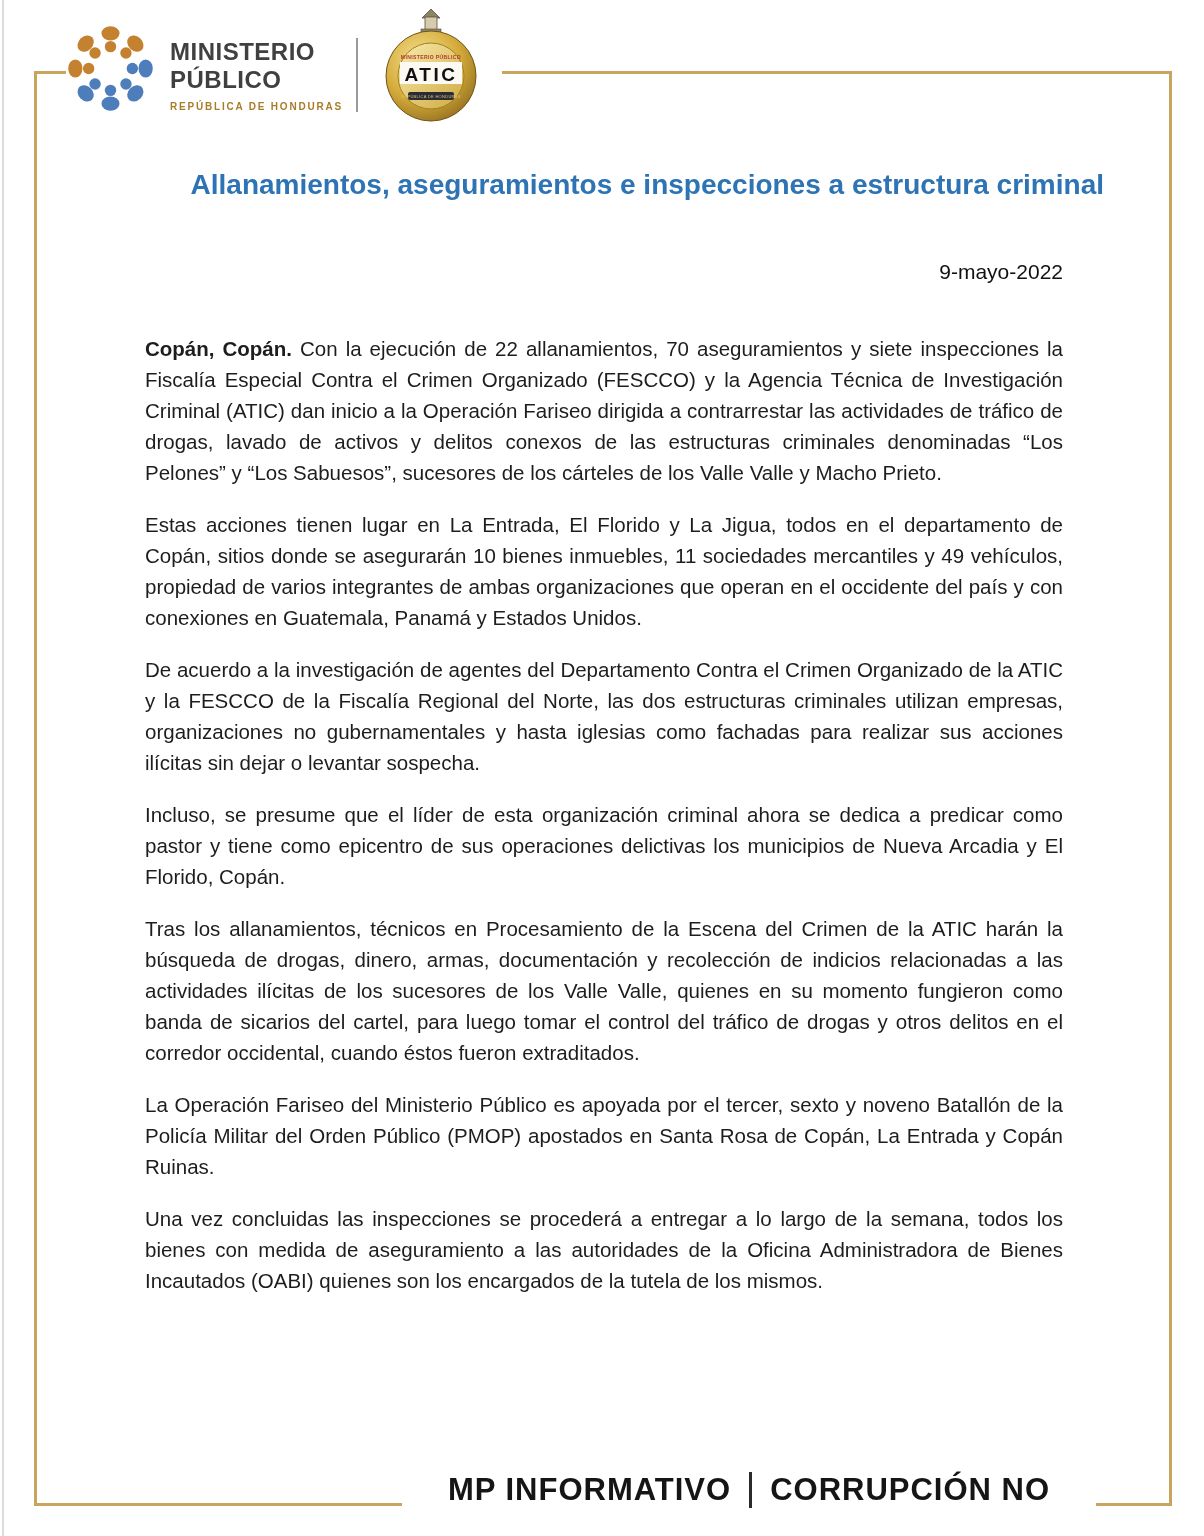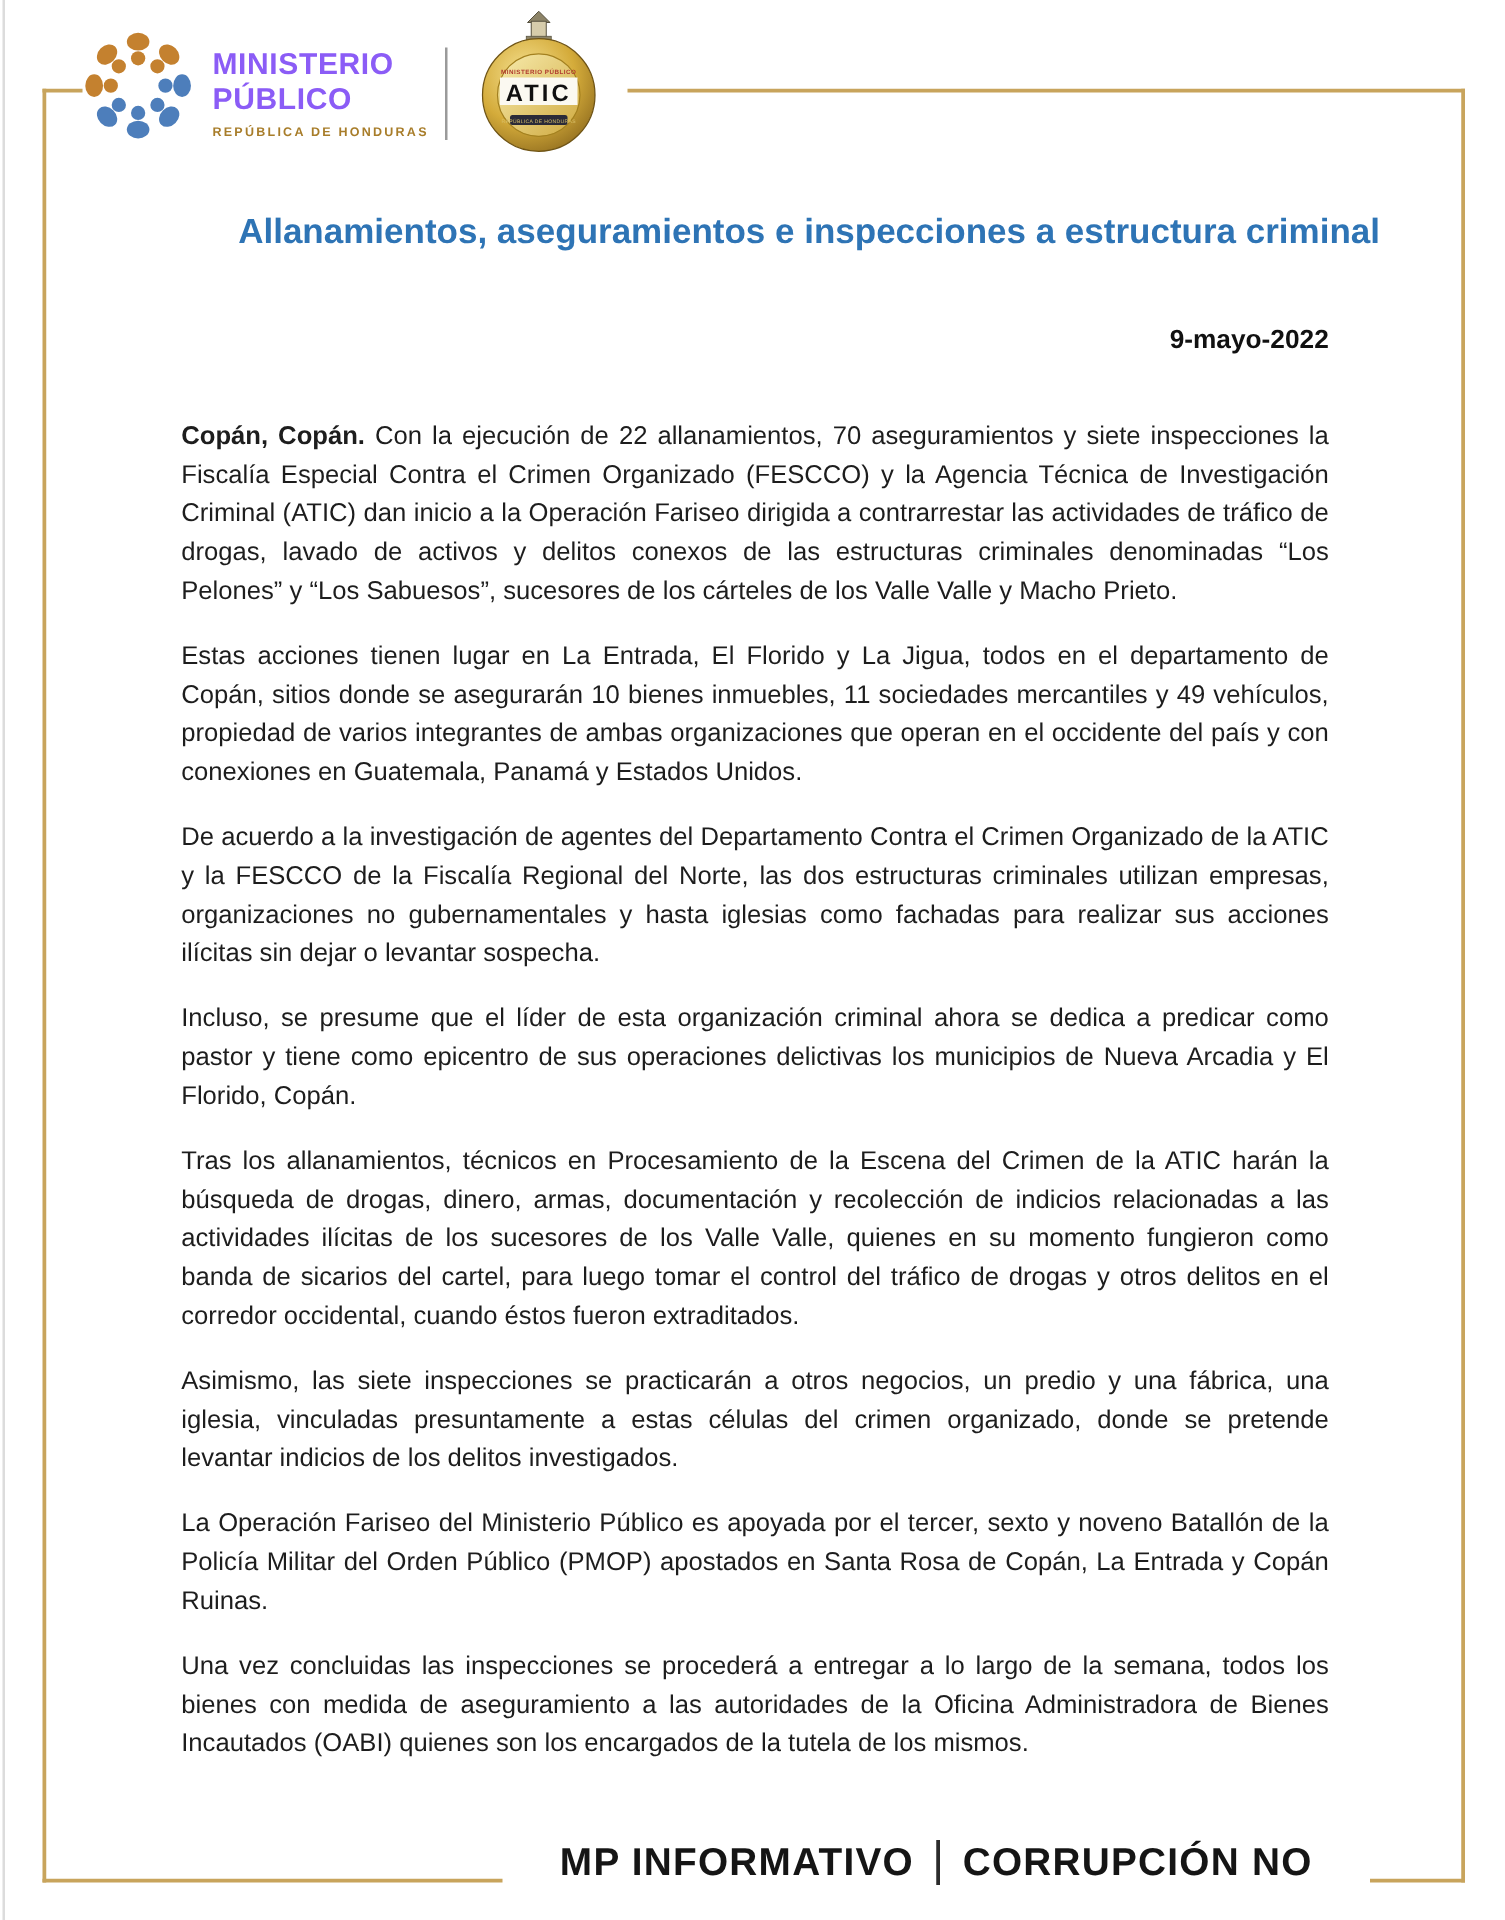--- a/index.html
+++ b/index.html
@@ -14,28 +14,28 @@
   .gold{background:var(--gold,#C8A45C);}
   .gf-left-v{left:34px;top:71px;width:3px;height:1435px;}
   .gf-left-arm{left:34px;top:71px;width:32px;height:3px;}
   .gf-bottom-left{left:34px;top:1503px;width:368px;height:3px;}
   .gf-top-right{left:502px;top:71px;width:670px;height:3px;}
   .gf-right-v{left:1169px;top:71px;width:3px;height:1435px;}
   .gf-bottom-right{left:1096px;top:1503px;width:76px;height:3px;}
   
   .mp-logo{left:63px;top:21px;width:95px;height:95px;}
   .mp-wordmark{left:170px;top:38px;width:200px;}
-  .mp-line{display:block;font-size:24px;font-weight:bold;color:#8b5cf6;line-height:28px;letter-spacing:0.5px;}
+  .mp-line{display:block;font-size:24px;font-weight:bold;color:#404040;line-height:28px;letter-spacing:0.5px;}
   .mp-sub{display:block;margin-top:7px;font-size:10px;font-weight:bold;letter-spacing:1.8px;color:#A87D2A;white-space:nowrap;}
   .logo-divider{left:356px;top:38px;width:2px;height:74px;background:#9a9a9a;}
   .atic-logo{left:383px;top:4px;width:96px;height:120px;}
   
   .doc-title{left:100px;top:166px;width:1004px;text-align:right;color:var(--title,#2E74B5);
     font-size:28px;font-weight:bold;line-height:37px;}
-  .doc-date{left:145px;top:260px;width:918px;text-align:right;font-size:21px;font-weight:bold;color:#111;}
+  .doc-date{left:145px;top:260px;width:918px;text-align:right;font-size:21px;font-weight:normal;color:#111;}
   
   .doc-body{left:145px;top:333px;width:918px;font-size:20.5px;line-height:31px;text-align:justify;color:#1d1d1d;}
   .doc-body p{margin:0 0 21px 0;}
   .doc-body strong{font-weight:bold;}
   
   .doc-footer{left:402px;top:1472px;width:694px;display:flex;justify-content:center;align-items:center;gap:18px;}
   .footer-label{font-size:31px;font-weight:bold;color:#151515;letter-spacing:1px;white-space:nowrap;}
   .footer-bar{width:3px;height:36px;background:#2b2b2b;}
 </style>
 </head>
@@ -125,21 +125,20 @@
 </h1>
 
 <div class="abs doc-date">9-mayo-2022</div>
 
 <div class="abs doc-body">
     <p><strong>Copán, Copán. </strong>Con la ejecución de 22 allanamientos, 70 aseguramientos y siete inspecciones la Fiscalía Especial Contra el Crimen Organizado (FESCCO) y la Agencia Técnica de Investigación Criminal (ATIC) dan inicio a la Operación Fariseo dirigida a contrarrestar las actividades de tráfico de drogas, lavado de activos y delitos conexos de las estructuras criminales denominadas “Los Pelones” y “Los Sabuesos”, sucesores de los cárteles de los Valle Valle y Macho Prieto.</p>
     <p>Estas acciones tienen lugar en La Entrada, El Florido y La Jigua, todos en el departamento de Copán, sitios donde se asegurarán 10 bienes inmuebles, 11 sociedades mercantiles y 49 vehículos, propiedad de varios integrantes de ambas organizaciones que operan en el occidente del país y con conexiones en Guatemala, Panamá y Estados Unidos.</p>
     <p>De acuerdo a la investigación de agentes del Departamento Contra el Crimen Organizado de la ATIC y la FESCCO de la Fiscalía Regional del Norte, las dos estructuras criminales utilizan empresas, organizaciones no gubernamentales y hasta iglesias como fachadas para realizar sus acciones ilícitas sin dejar o levantar sospecha.</p>
     <p>Incluso, se presume que el líder de esta organización criminal ahora se dedica a predicar como pastor y tiene como epicentro de sus operaciones delictivas los municipios de Nueva Arcadia y El Florido, Copán.</p>
     <p>Tras los allanamientos, técnicos en Procesamiento de la Escena del Crimen de la ATIC harán la búsqueda de drogas, dinero, armas, documentación y recolección de indicios relacionadas a las actividades ilícitas de los sucesores de los Valle Valle, quienes en su momento fungieron como banda de sicarios del cartel, para luego tomar el control del tráfico de drogas y otros delitos en el corredor occidental, cuando éstos fueron extraditados.</p>
-    <p>Asimismo, las siete inspecciones se practicarán a otros negocios, un predio y una fábrica, una iglesia, vinculadas presuntamente a estas células del crimen organizado, donde se pretende levantar indicios de los delitos investigados.</p>
     <p>La Operación Fariseo del Ministerio Público es apoyada por el tercer, sexto y noveno Batallón de la Policía Militar del Orden Público (PMOP) apostados en Santa Rosa de Copán, La Entrada y Copán Ruinas.</p>
     <p>Una vez concluidas las inspecciones se procederá a entregar a lo largo de la semana, todos los bienes con medida de aseguramiento a las autoridades de la Oficina Administradora de Bienes Incautados (OABI) quienes son los encargados de la tutela de los mismos.</p>
   </div>
 
 <div class="abs doc-footer">
   <span class="footer-label">MP INFORMATIVO</span>
   <span class="footer-bar"></span>
   <span class="footer-label">CORRUPCIÓN NO</span>
 </div>
 

